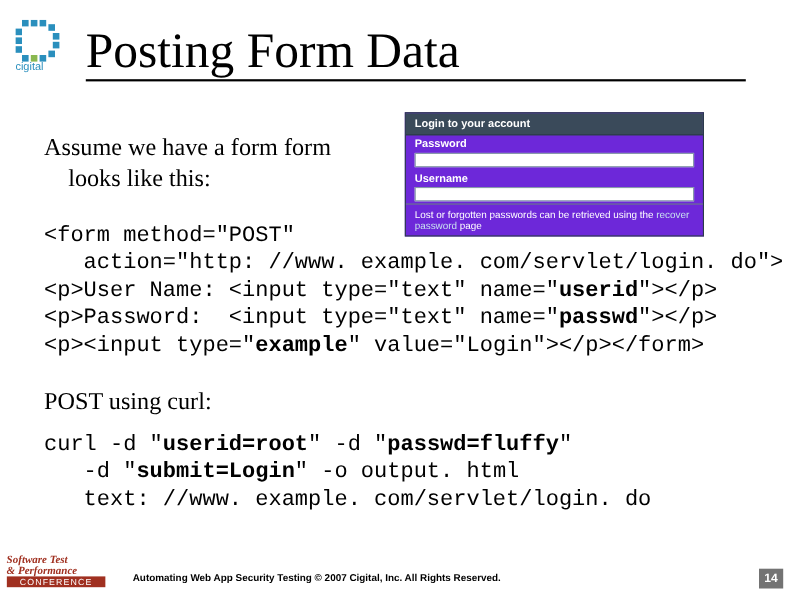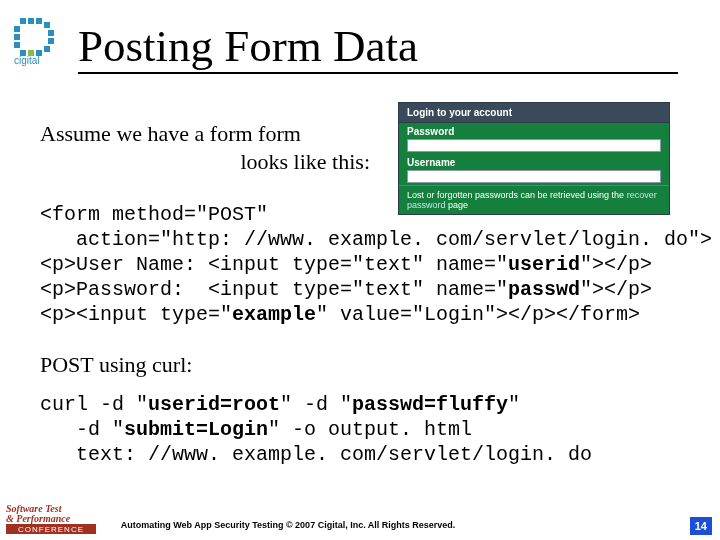--- a/index.html
+++ b/index.html
@@ -36,27 +36,27 @@
     background: #000;
   }
   .intro {
     position: absolute;
     top: 120px;
     left: 40px;
     font-size: 22px;
     width: 330px;
     line-height: 1.25;
   }
-  .intro .line2 { padding-left: 22px; text-align: right; }
+  .intro .line2 { padding-left: 22px; }
   .login-mock {
     position: absolute;
     top: 102px;
-    left: 398px;
+    left: 368px;
     width: 270px;
-    background: #15803d;
+    background: #6d28d9;
     border: 1px solid #2b3b4a;
     font-family: Arial, sans-serif;
     font-size: 10px;
     color: #fff;
   }
   .login-mock .hdr {
     background: #3a4a5a;
     padding: 4px 8px;
     font-weight: bold;
     border-bottom: 1px solid #2b3b4a;
@@ -121,21 +121,21 @@
     text-align: center;
     font-family: Arial, sans-serif;
     font-size: 9px;
     font-weight: bold;
     color: #000;
   }
   .pagenum {
     position: absolute;
     bottom: 5px;
     right: 8px;
-    background: #1d4ed8;
+    background: #737373;
     color: #fff;
     font-family: Arial, sans-serif;
     font-size: 11px;
     font-weight: bold;
     padding: 3px 5px;
     text-align: center;
   }
 </style>
 </head>
 <body>

